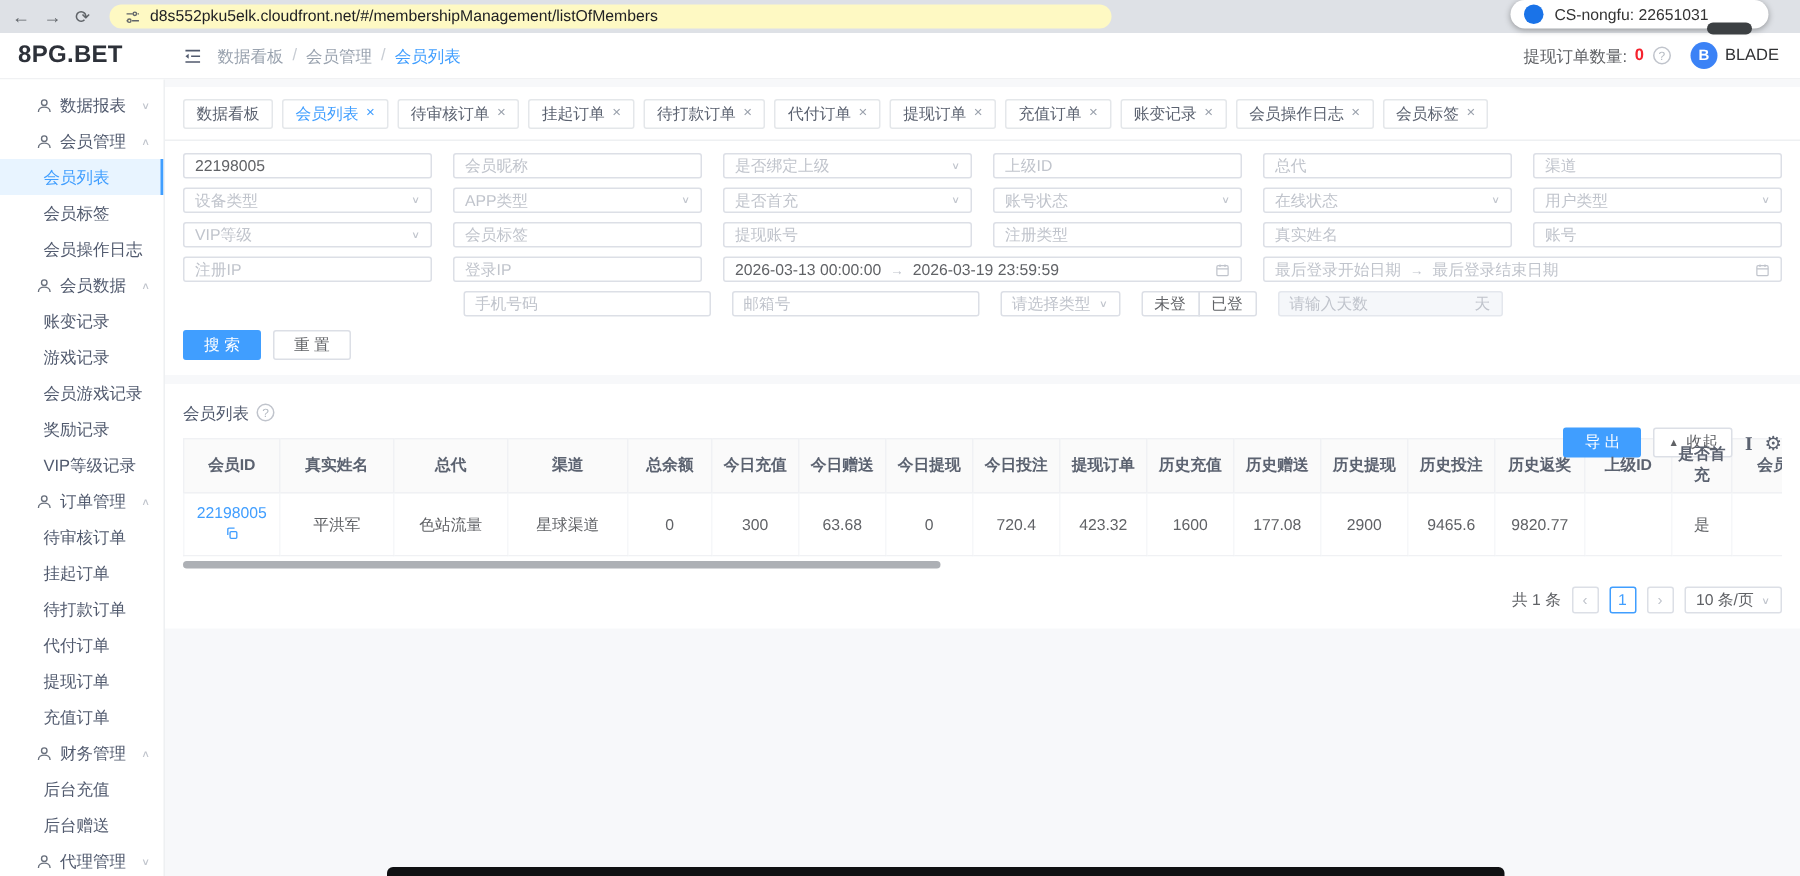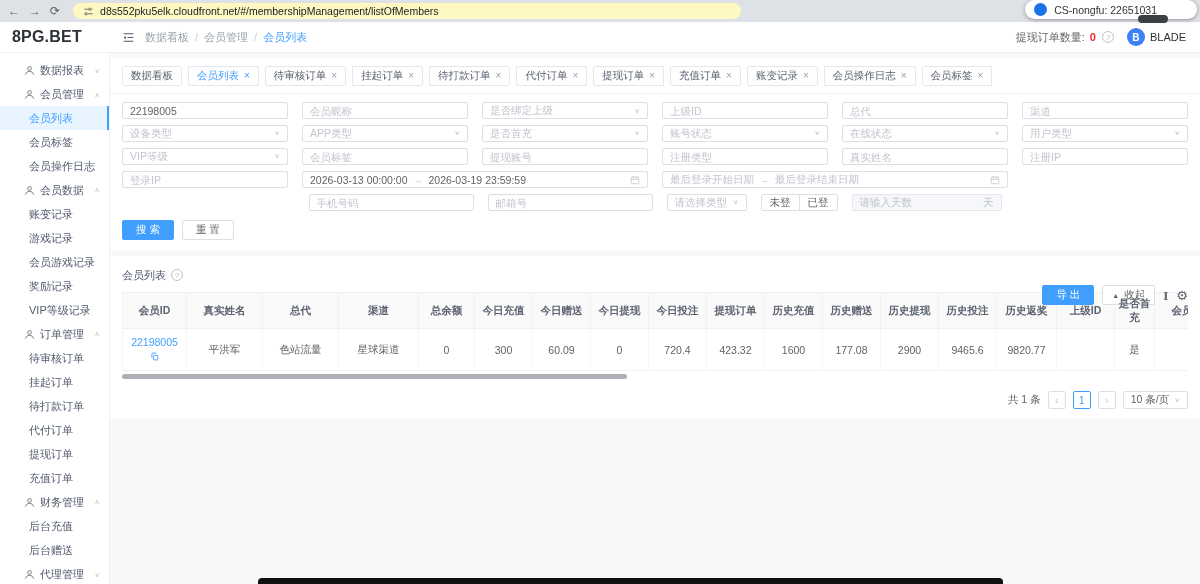--- a/index.html
+++ b/index.html
@@ -5,21 +5,21 @@
   * { box-sizing: border-box; margin: 0; padding: 0; }
   html, body { width: 1200px; height: 584px; overflow: hidden; }
   body { font-family: "Liberation Sans", "DejaVu Sans", sans-serif; background: #fff; }
   .screen { position: relative; width: 1200px; height: 584px; overflow: hidden; }
 
   
   .browser-bar { height: 22px; background: #dee1e6; display: flex; align-items: center; padding: 0 8px; position: relative; }
   .nav-ic { color: #5f6368; font-size: 12px; margin-right: 9px; line-height: 1; cursor: pointer; }
   .url-pill { background: #fef9c3; border-radius: 9px; height: 16px; display: flex; align-items: center; gap: 6px; padding: 0 10px; width: 668px; margin-left: 4px; }
   .url-text { font-size: 10.5px; color: #202124; white-space: nowrap; overflow: hidden; }
-  .notif { position: absolute; top: 0; right: 3px; background: #fff; border-radius: 10px; box-shadow: 0 1px 4px rgba(0,0,0,.35); display: flex; align-items: center; gap: 7px; padding: 3px 40px 3px 9px; z-index: 6; }
+  .notif { position: absolute; top: 0; right: 21px; background: #fff; border-radius: 10px; box-shadow: 0 1px 4px rgba(0,0,0,.35); display: flex; align-items: center; gap: 7px; padding: 3px 40px 3px 9px; z-index: 6; }
   .notif-dot { width: 13px; height: 13px; border-radius: 50%; background: #1a73e8; flex: 0 0 auto; }
   .notif-text { font-size: 10.5px; color: #333; white-space: nowrap; }
   .browser-blob { position: absolute; right: 32px; top: 15px; width: 30px; height: 8px; background: #3c4043; border-radius: 4px; z-index: 7; }
 
   
   .app-header { height: 31px; background: #fff; display: flex; align-items: center; border-bottom: 1px solid #f0f1f3; }
   .logo { width: 110px; padding-left: 12px; font-weight: 700; font-size: 16px; color: #2d3139; letter-spacing: .2px; flex: 0 0 auto; }
   .fold { margin: 0 10px 0 12px; display: flex; align-items: center; cursor: pointer; }
   .breadcrumb { font-size: 11px; color: #9aa3af; display: flex; align-items: center; gap: 6px; }
   .bc-sep { color: #c7ccd3; }
@@ -337,20 +337,21 @@
             </div>
 
           <div class="sel">
               <span>VIP等级</span>
               <span class="chev">∨</span>
             </div>
           <input class="inp" placeholder="会员标签" style="">
           <input class="inp" placeholder="提现账号" style="">
           <input class="inp" placeholder="注册类型" style="">
           <input class="inp" placeholder="真实姓名" style="">
+          <input class="inp" placeholder="账号" style="">
 
           <input class="inp" placeholder="注册IP" style="">
           <input class="inp" placeholder="登录IP" style="">
           <div class="daterange">
             <span class="dr-val">2026-03-13 00:00:00</span>
             <span class="dr-arrow">→</span>
             <span class="dr-val">2026-03-19 23:59:59</span>
             <span class="dr-cal">
                 <svg width="10" height="10" viewBox="0 0 24 24" fill="none" stroke="#c0c4cc" stroke-width="2">
                   <rect x="3" y="5" width="18" height="16" rx="2"></rect>
@@ -462,21 +463,21 @@
                   <span class="copy-ic"><svg width="9" height="9" viewBox="0 0 24 24" fill="none" stroke="#409eff" stroke-width="2.4">
                         <rect x="9" y="9" width="12" height="12" rx="2"></rect>
                         <path d="M5 15V5a2 2 0 0 1 2-2h10"></path>
                       </svg></span>
                 </td>
                 <td>平洪军</td>
                 <td>色站流量</td>
                 <td>星球渠道</td>
                 <td>0</td>
                 <td>300</td>
-                <td>60.09</td>
+                <td>63.68</td>
                 <td>0</td>
                 <td>720.4</td>
                 <td>423.32</td>
                 <td>1600</td>
                 <td>177.08</td>
                 <td>2900</td>
                 <td>9465.6</td>
                 <td>9820.77</td>
                 <td></td>
                 <td>是</td>

